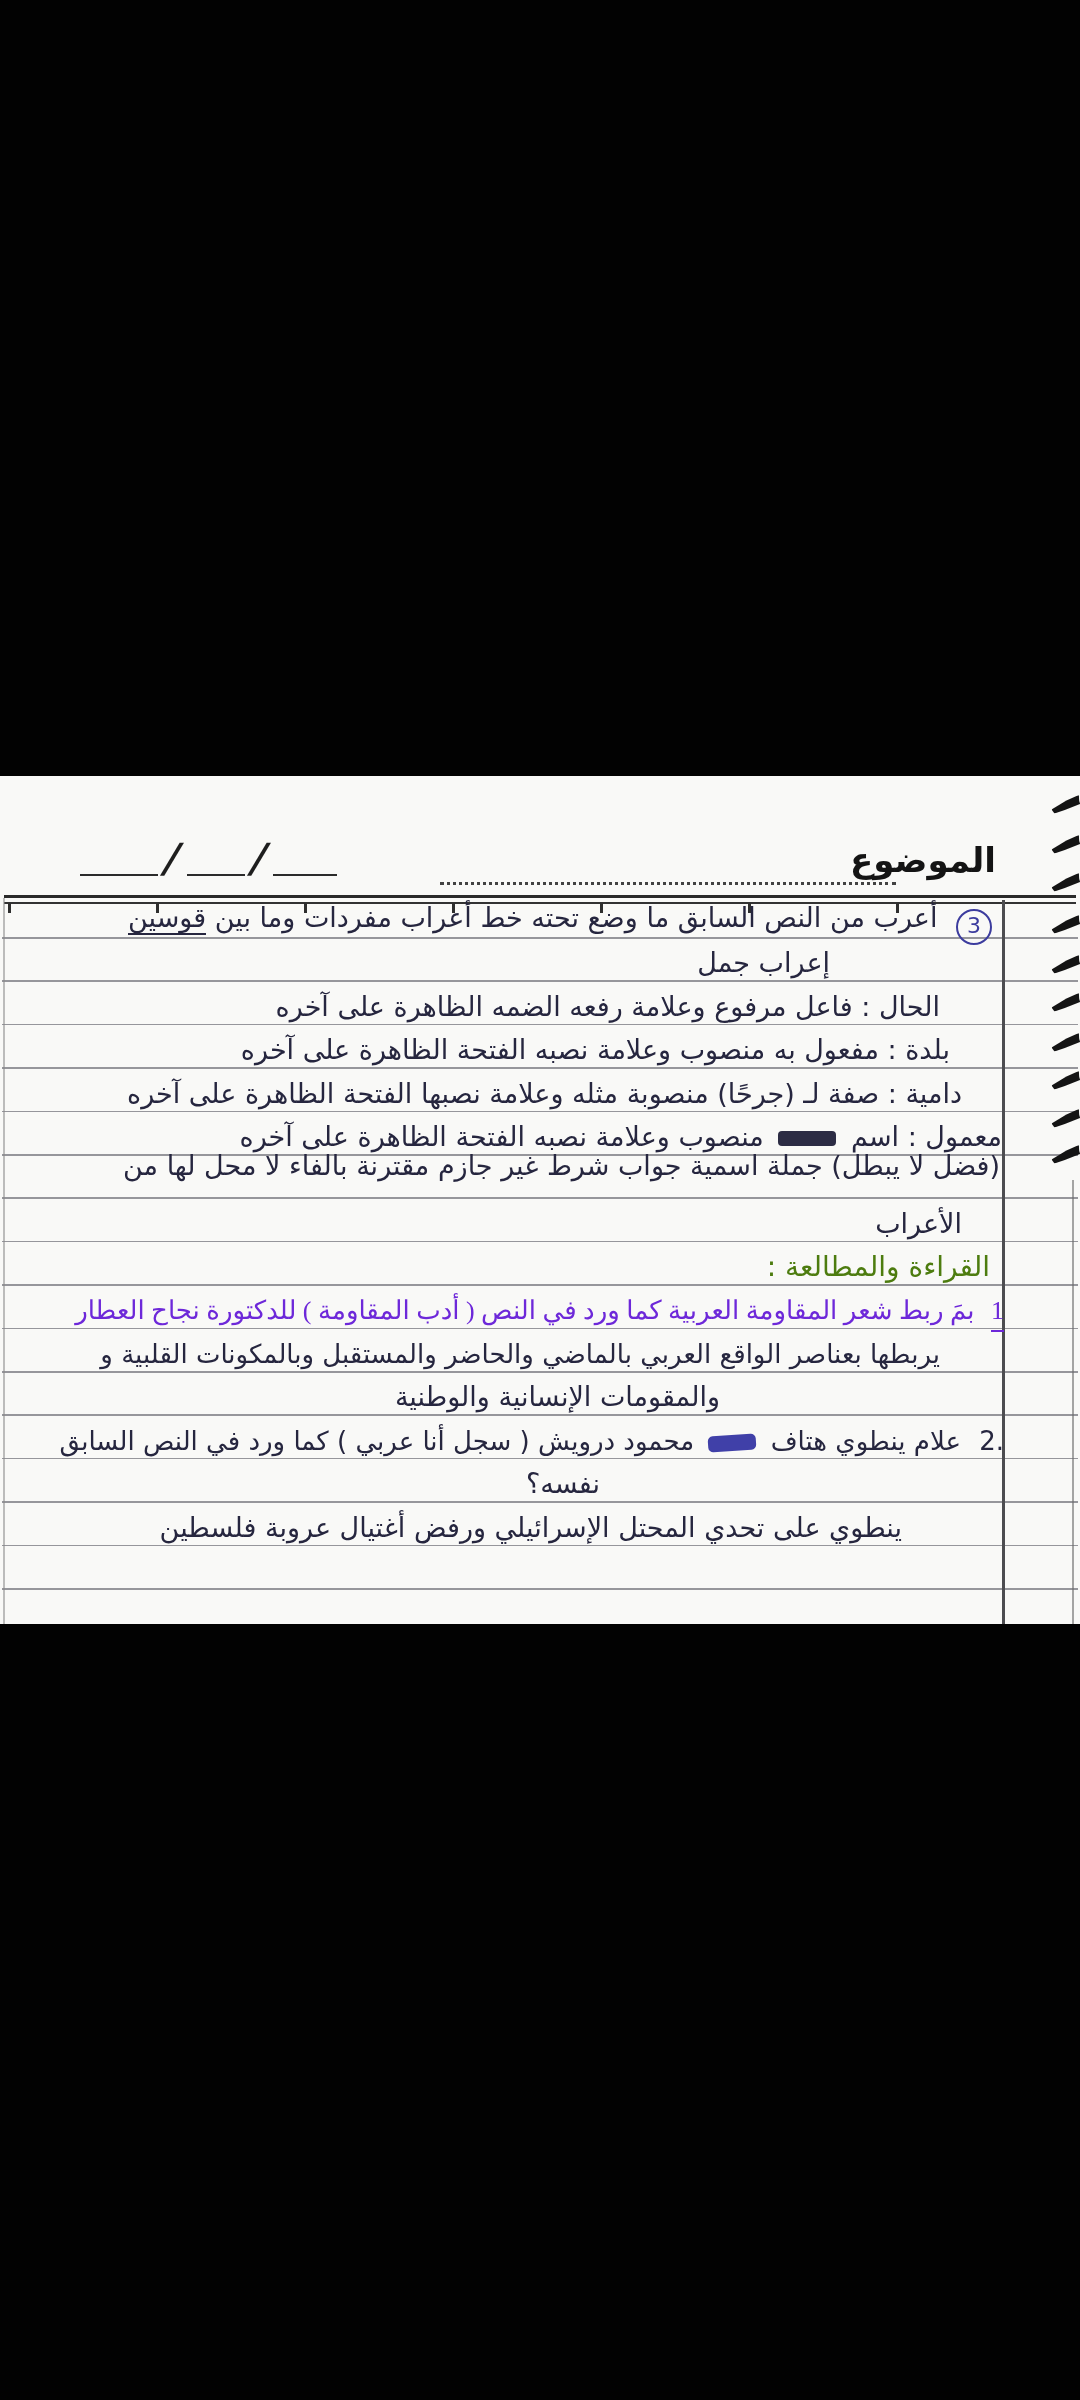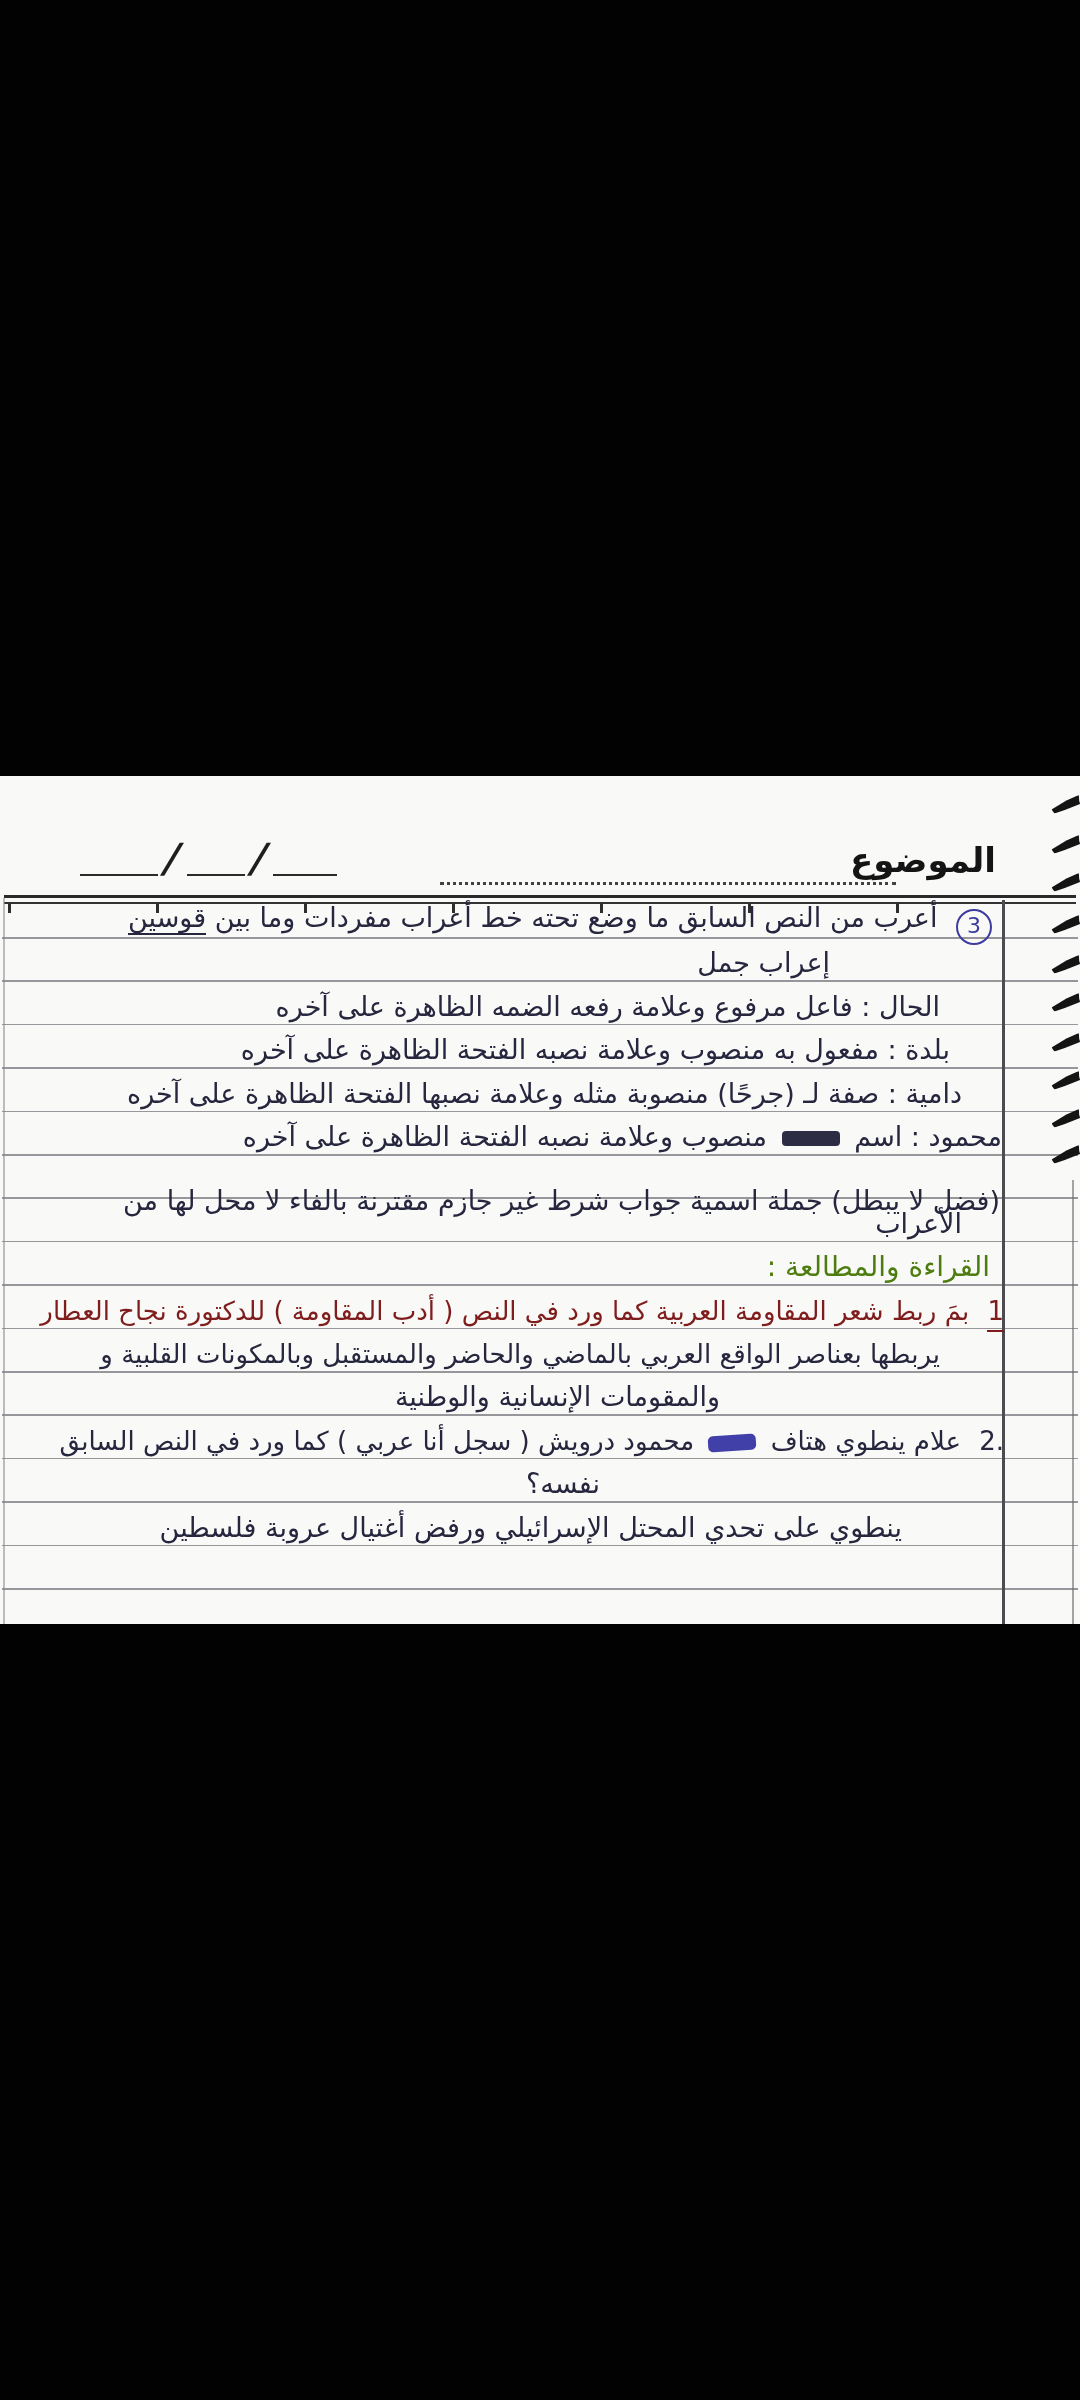--- a/index.html
+++ b/index.html
@@ -47,29 +47,29 @@
   .hw .num{display:inline-block;direction:ltr;margin-left:10px;}
   .circle-num{display:inline-block;direction:ltr;width:32px;height:32px;border:2.5px solid #3c3c9e;
               border-radius:50%;text-align:center;line-height:30px;font-size:22px;color:#3c3c9e;
               margin-left:10px;vertical-align:-6px;}
   .uw{border-bottom:2.5px solid currentColor;}
   .scr-dark{display:inline-block;width:58px;height:15px;background:#2c2c44;border-radius:4px;
             vertical-align:middle;margin:0 6px;}
   .scr-blue{display:inline-block;width:48px;height:16px;background:#4040a8;border-radius:5px;
             vertical-align:middle;margin:0 6px;transform:rotate(-4deg);}
   .blue{color:#4d7c0f;}
-  .bluish{color:#7f1d1d;}
+  .bluish{color:#6d28d9;font-family:Liberation Serif, serif;}
 
   .r1{top:123px;right:88px;}
   .r2{top:168px;right:250px;}
   .r3{top:212px;right:140px;}
   .r4{top:255px;right:130px;}
   .r5{top:299px;right:118px;}
   .r6{top:342px;right:78px;}
-  .r7{top:406px;right:80px;text-align:right;}
+  .r7{top:371px;right:80px;text-align:right;}
   .r8{top:429px;right:118px;}
   .r9{top:472px;right:90px;font-size:28px;}
   .r10{top:516px;right:76px;font-size:26px;}
   .r11{top:559px;right:140px;font-size:26px;}
   .r12{top:602px;right:360px;}
   .r13{top:646px;right:76px;font-size:26px;}
   .r14{top:689px;right:480px;}
   .r15{top:733px;right:178px;}
 </style>
 </head>
@@ -132,21 +132,21 @@
 
     <div class="hw r3">
       <span>الحال : فاعل مرفوع وعلامة رفعه الضمه الظاهرة على آخره</span>
     </div>
 
     <div class="hw r5">
       <span>دامية : صفة لـ (جرحًا) منصوبة مثله وعلامة نصبها الفتحة الظاهرة على آخره</span>
     </div>
 
     <div class="hw r6">
-      <span>محمود : اسم</span>
+      <span>معمول : اسم</span>
       <span class="scr-dark"></span>
       <span>منصوب وعلامة نصبه الفتحة الظاهرة على آخره</span>
     </div>
 
     <div class="hw r7">
       <span>(فضل لا يبطل) جملة اسمية جواب شرط غير جازم مقترنة بالفاء لا محل لها من</span>
     </div>
 
     <div class="hw r8">
       <span>الأعراب</span>

